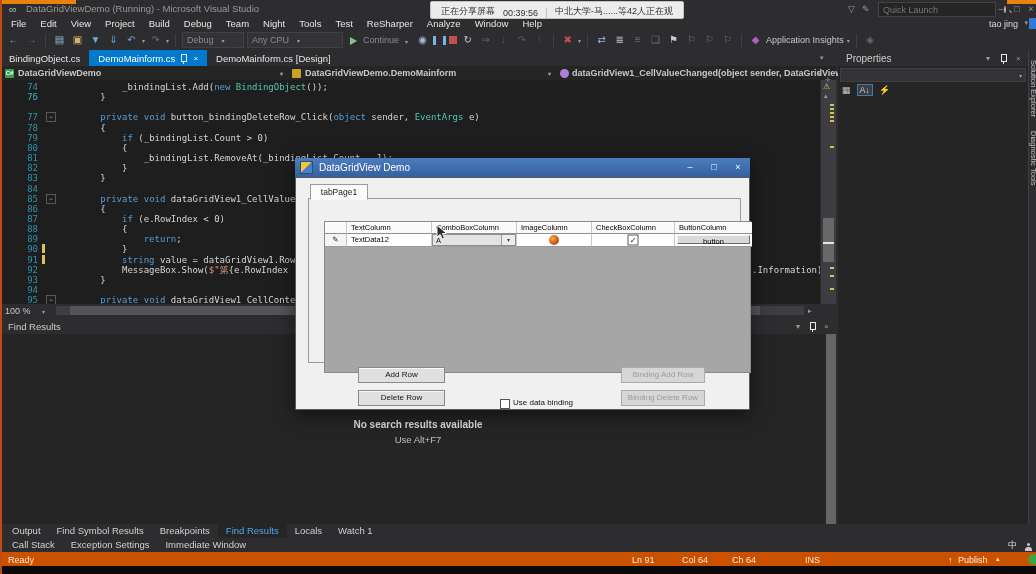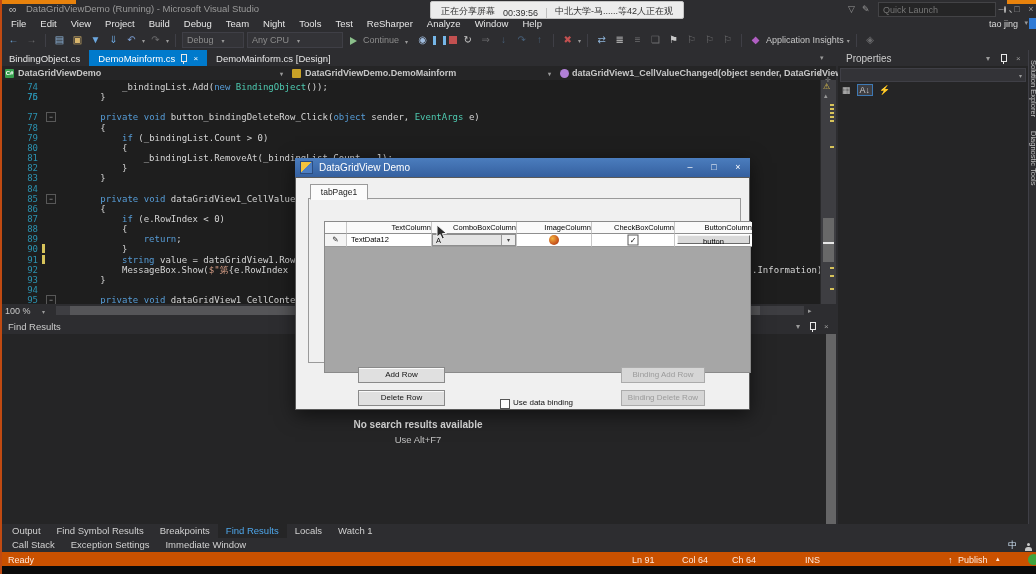--- a/index.html
+++ b/index.html
@@ -118,21 +118,21 @@
         background:linear-gradient(180deg,#4B7DBE,#35609F);display:flex;align-items:center;}
   #dlg-icon{width:11px;height:11px;margin:0 6px 0 5px;background:linear-gradient(135deg,#F3C33C 50%,#4D7EC2 50%);border:1px solid #2B4C7E;}
   #dlg-title{font-size:10px;color:#fff;flex:1;}
   .dlg-wbtn{width:24px;height:15px;color:#fff;font-size:9px;text-align:center;line-height:15px;}
   #dlg-body{position:absolute;left:0;top:19px;width:455px;height:233px;background:#F0F0F0;border:1px solid #5A5A5A;box-sizing:border-box;}
   .vtab{position:absolute;font-size:8.5px;color:#222;border:1px solid #9A9A9A;text-align:center;}
   #vtab1{left:14px;top:6px;width:56px;height:14px;line-height:14px;background:#FBFBFB;border-bottom:1px solid #FBFBFB;z-index:2;}
   #vtab2{left:71px;top:8px;width:55px;height:12px;line-height:12px;background:#E4E4E4;margin-top:48px;}
   #tabpage{position:absolute;left:12px;top:20px;width:431px;height:163px;border:1px solid #9A9A9A;background:#F0F0F0;}
   #grid{position:absolute;left:15px;top:22px;width:427px;height:152px;background:#A6A6A6;border:1px solid #8A8A8A;box-sizing:border-box;}
-  #grid-header{position:absolute;left:0;top:0;height:12px;display:flex;text-align:right;}
+  #grid-header{position:absolute;left:0;top:0;height:12px;display:flex;}
   .gh-cell{box-sizing:border-box;background:#FAFAFA;border-right:1px solid #C8C8C8;border-bottom:1px solid #8F8F8F;
            font-size:7.5px;color:#000;padding-left:4px;line-height:11px;white-space:nowrap;overflow:hidden;}
   #grid-row{position:absolute;left:0;top:12px;height:13px;display:flex;}
   .gr-cell{box-sizing:border-box;background:#FFFFFF;border-right:1px solid #C8C8C8;border-bottom:1px solid #9A9A9A;
            font-size:7.5px;color:#000;padding-left:4px;line-height:12px;position:relative;white-space:nowrap;overflow:hidden;}
   .rowhdr{background:#F4F4F4;text-align:center;padding-left:0;}
   .cellcombo{padding:0;}
   .combo{position:absolute;inset:0;background:#E3E3E3;border:1px solid #8E8E8E;display:flex;}
   .combo-val{flex:1;font-size:7.5px;line-height:11px;padding-left:3px;color:#111;}
   .combo-btn{width:13px;border-left:1px solid #9A9A9A;background:#ECECEC;text-align:center;font-size:6px;line-height:11px;color:#444;}

